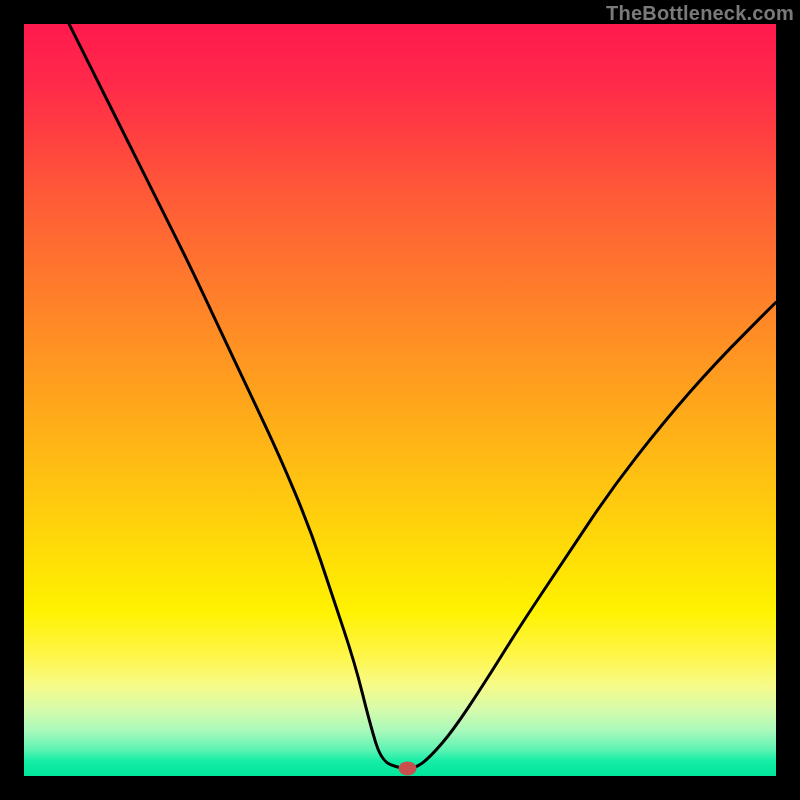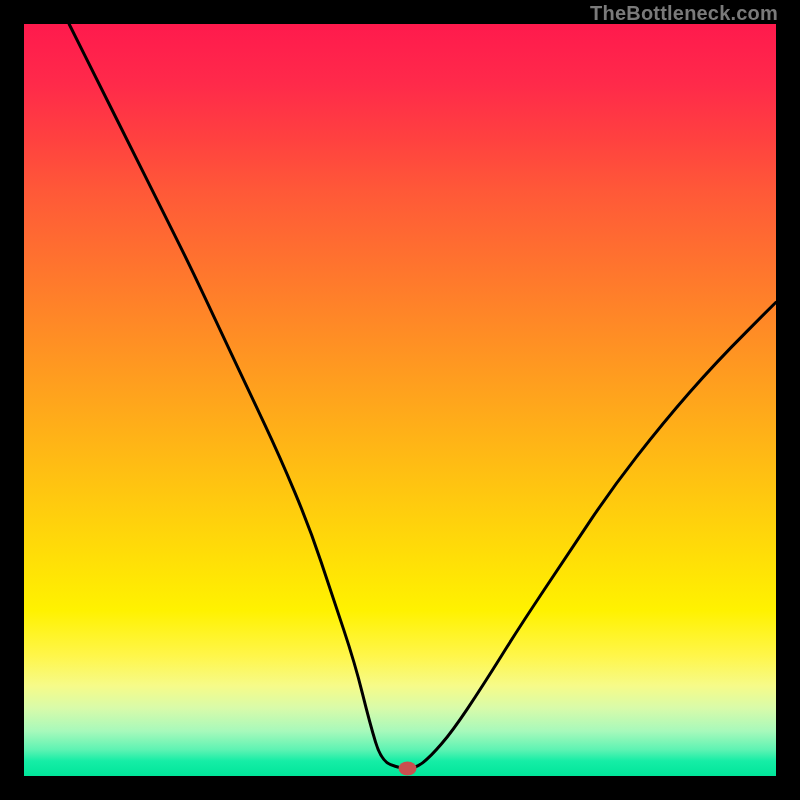--- a/index.html
+++ b/index.html
@@ -33,21 +33,21 @@
       #d8fbaa 91%,
       #a8f9bb 94%,
       #5ef3b3 96.5%,
       #16eda6 98%,
       #00e69a 100%
     );
   }
   .watermark {
     position: absolute;
     top: 2px;
-    right: 22px;
+    right: 6px;
     font-family: Arial, Helvetica, sans-serif;
     font-size: 20px;
     font-weight: bold;
     color: #7a7a7a;
     letter-spacing: 0.2px;
   }
   .curve-svg {
     position: absolute;
     left: 0;
     top: 0;

